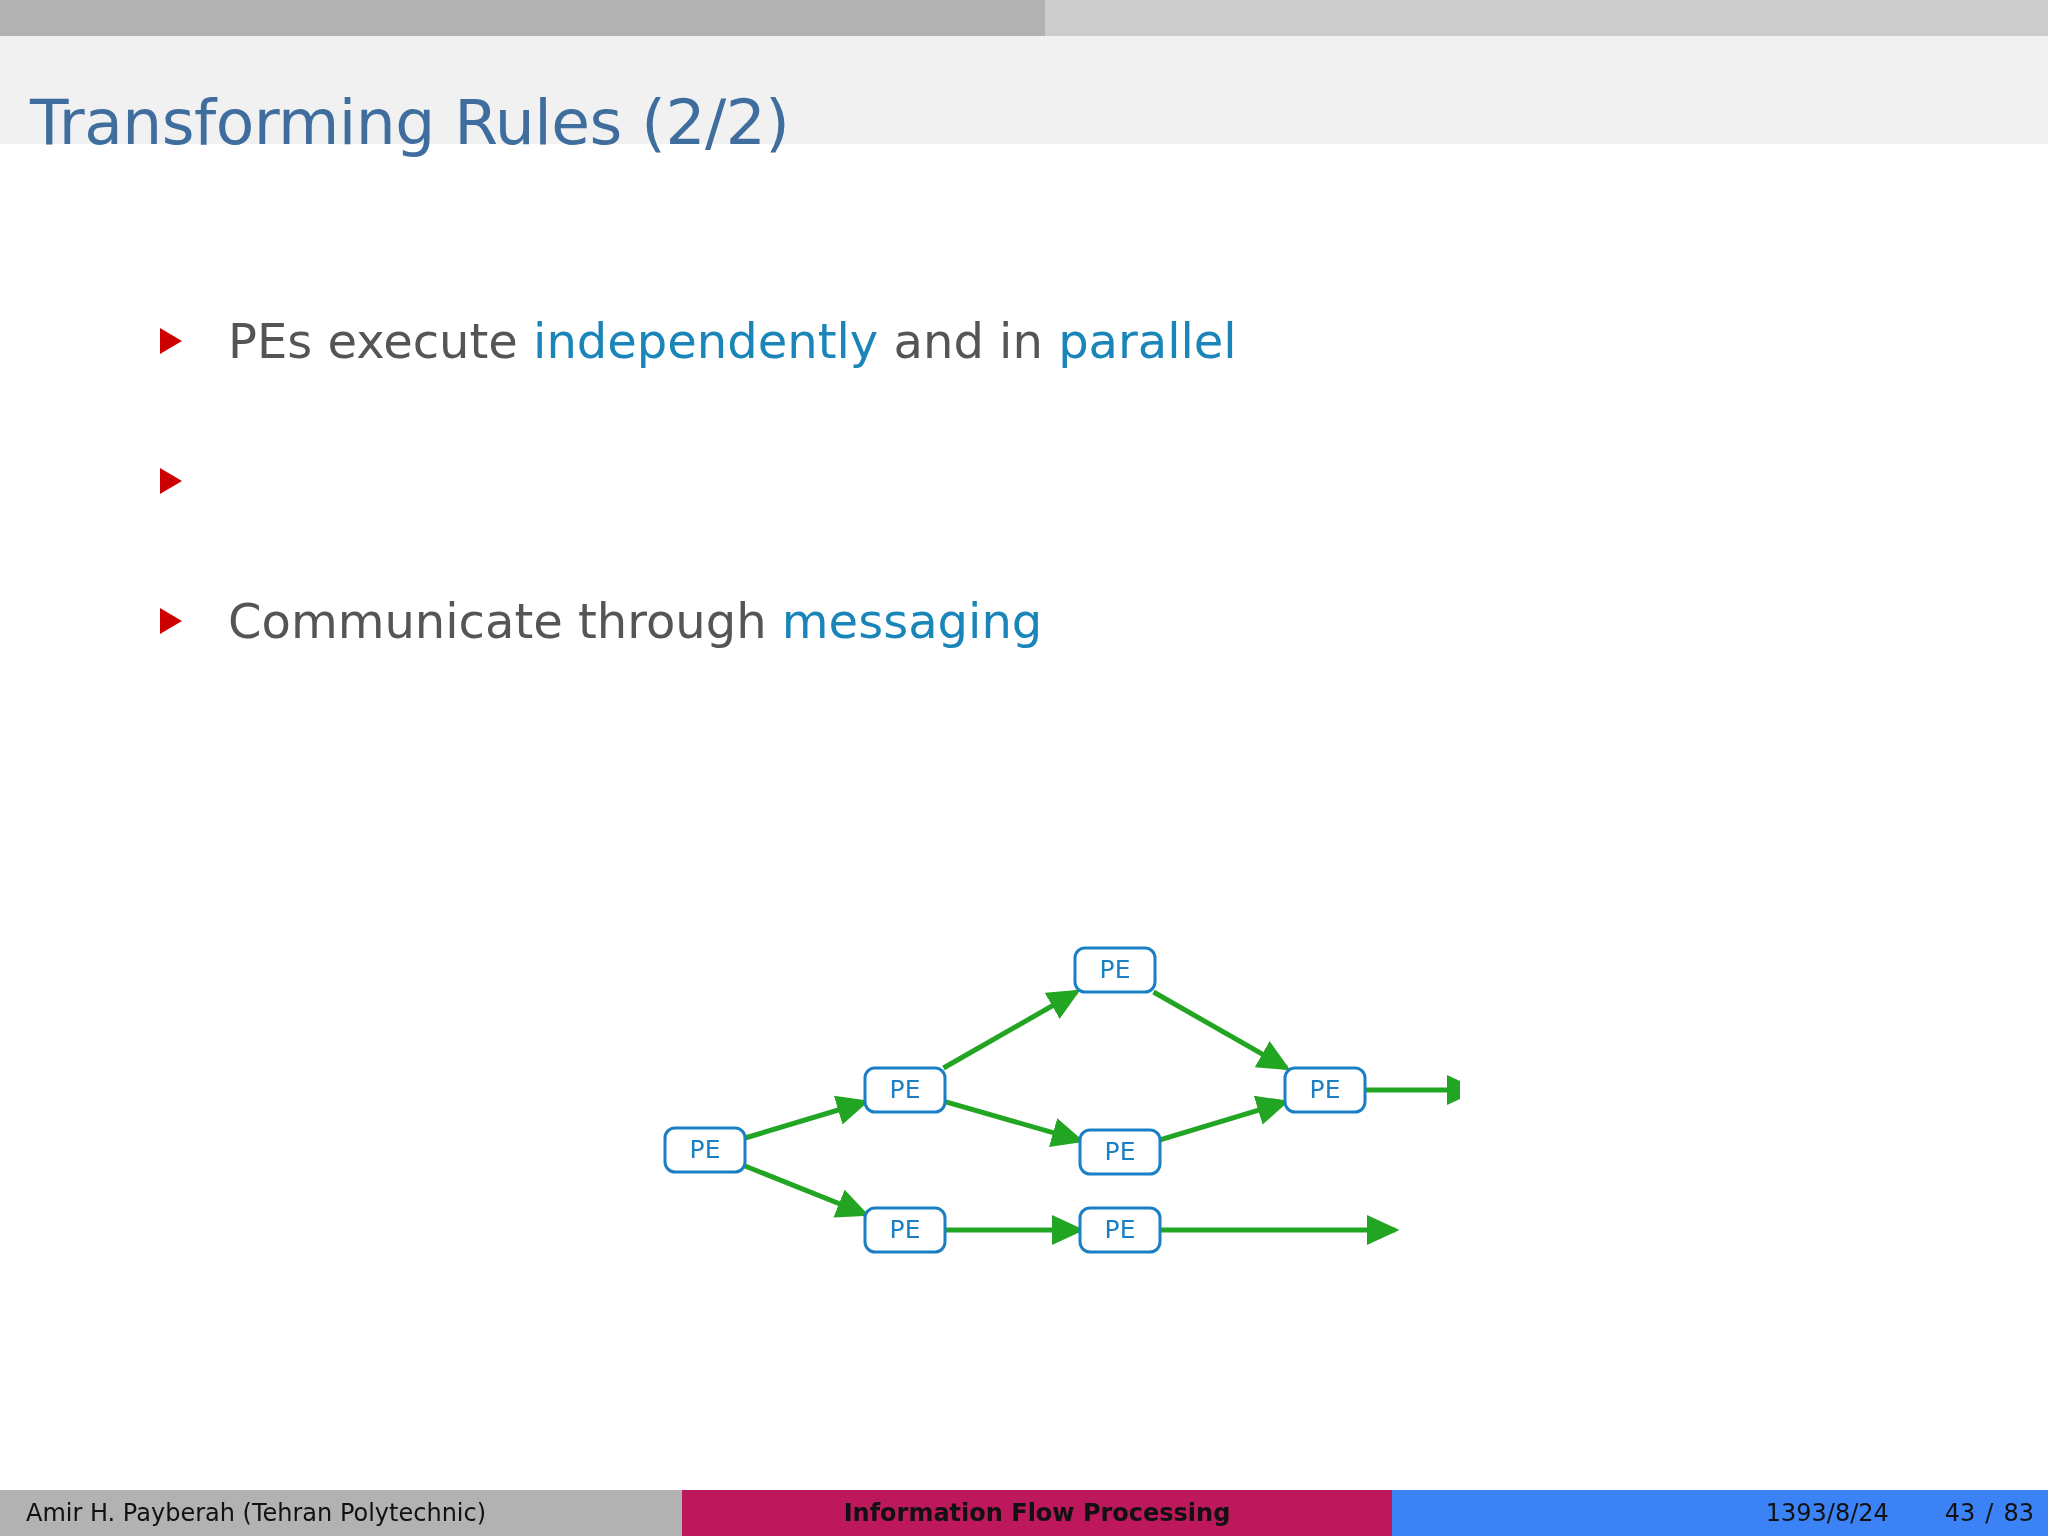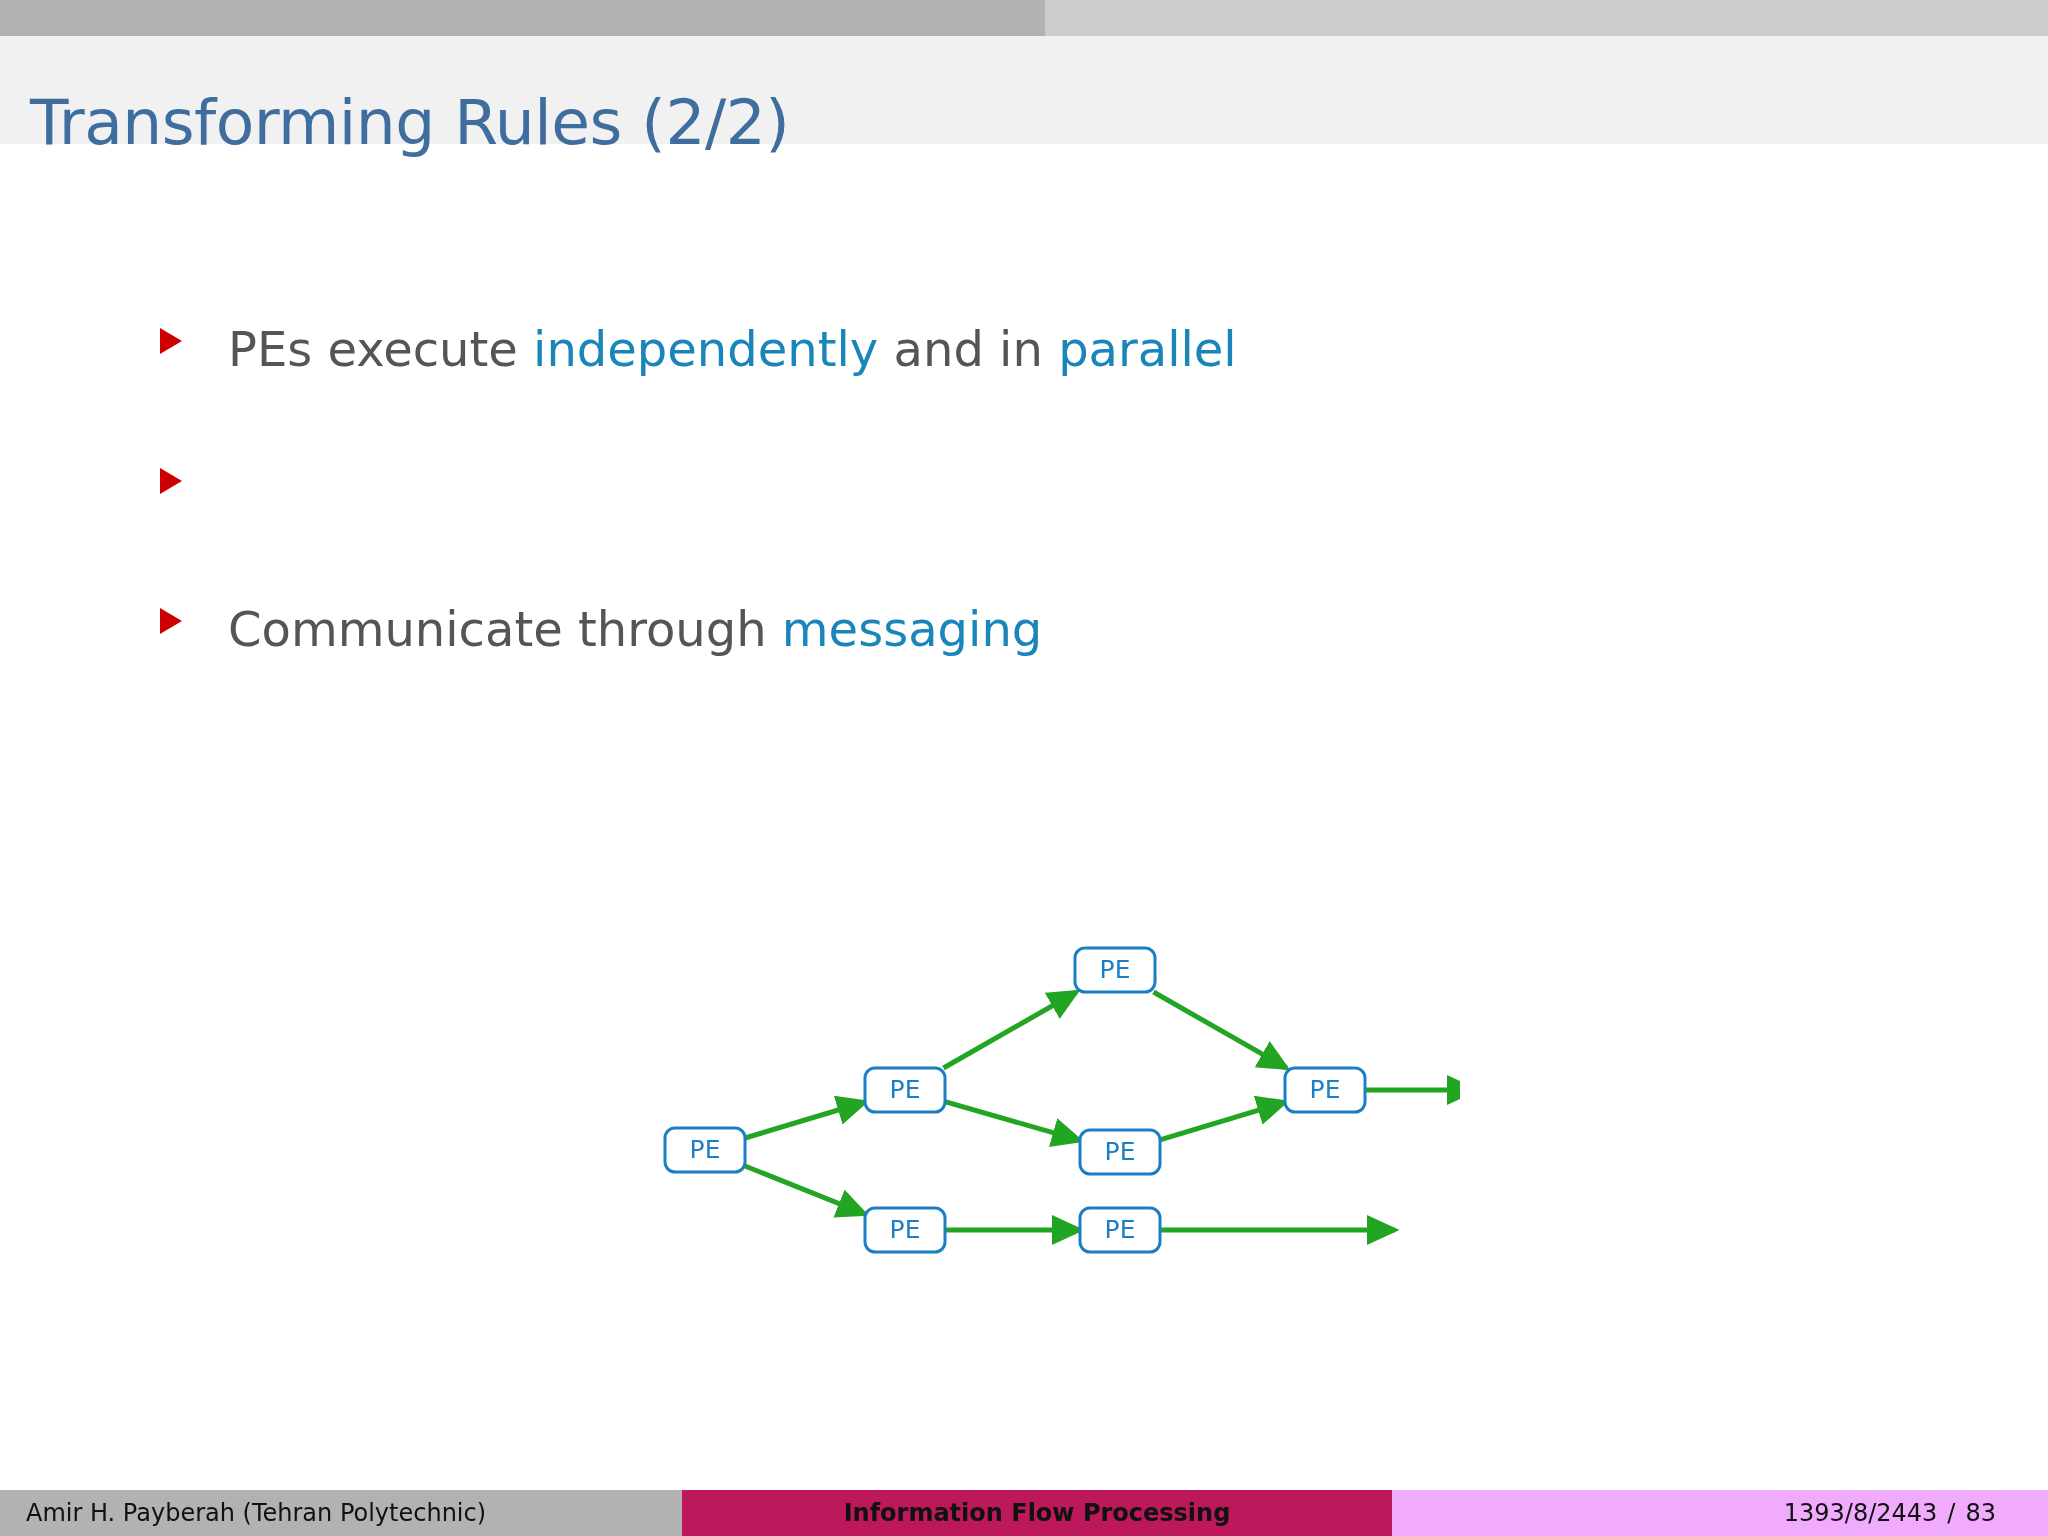--- a/index.html
+++ b/index.html
@@ -73,21 +73,21 @@
     top: 28px;
     width: 0;
     height: 0;
     border-left: 22px solid #cc0000;
     border-top: 13px solid transparent;
     border-bottom: 13px solid transparent;
   }
   .bullet-text {
     position: absolute;
     left: 228px;
-    top: 16px;
+    top: 8px;
     font-family: "DejaVu Sans", sans-serif;
     font-size: 48px;
     font-weight: 400;
     color: #555555;
     white-space: nowrap;
     line-height: 66px;
   }
   .hl {
     color: #1a85b8;
   }
@@ -146,23 +146,24 @@
     padding-left: 26px;
   }
   #footer-talk {
     width: 710px;
     background: #be185d;
     justify-content: center;
     font-weight: bold;
   }
   #footer-right {
     flex: 1;
-    background: #f0abfc;
+    background: #3b82f6;
     justify-content: flex-end;
-    padding-right: 52px;
+    padding-right: 14px;
+    gap: 56px;
   }
   #footer-right .page-sep {
     margin: 0 10px;
   }
   .footer-page {
     display: flex;
     align-items: flex-end;
   }
 </style>
 </head>

